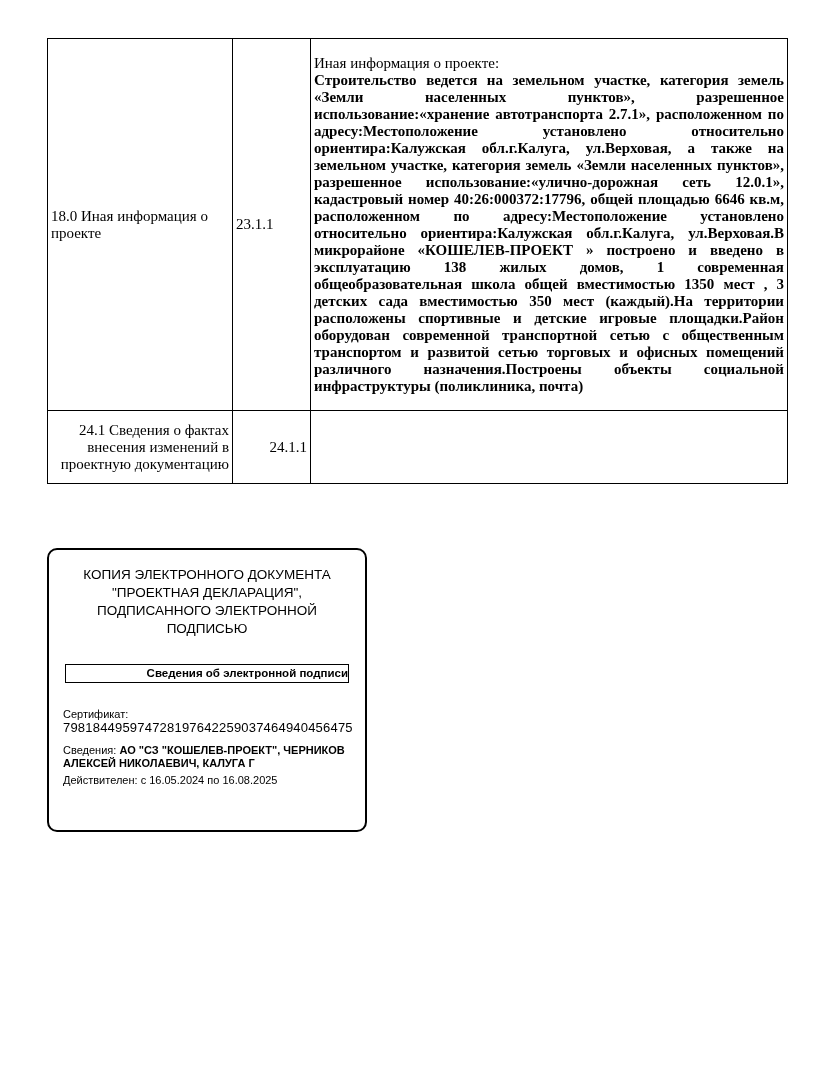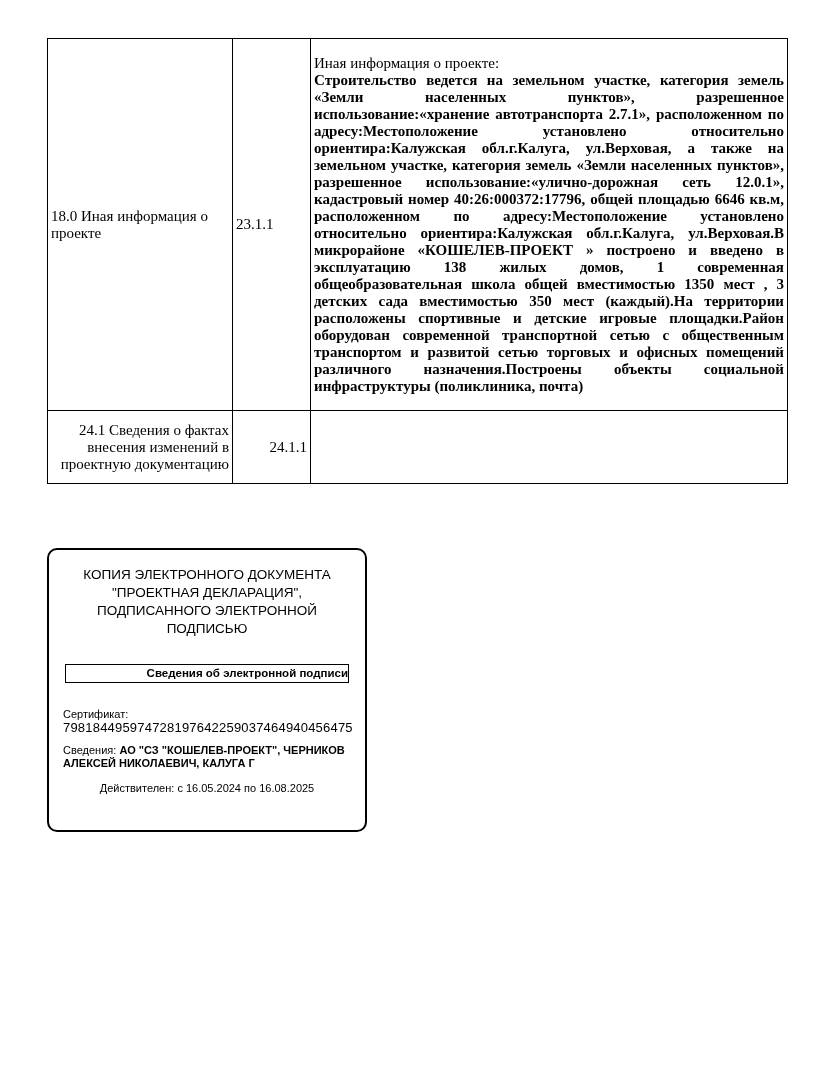--- a/index.html
+++ b/index.html
@@ -75,24 +75,23 @@
     font-size: 11px;
     line-height: 13px;
   }
   .stamp-cert-number { font-size: 13px; letter-spacing: 0.2px; }
   .stamp-owner {
     margin-top: 10px;
     font-size: 11px;
     line-height: 13px;
   }
   .stamp-validity {
-    margin-top: 12px;
+    margin-top: 4px;
     font-size: 11px;
     line-height: 13px;
-    text-align: center;
   }
 </style>
 </head>
 <body>
 
 <div class="page">
 
   <table class="doc-table">
     <colgroup>
       <col style="width:185px">

